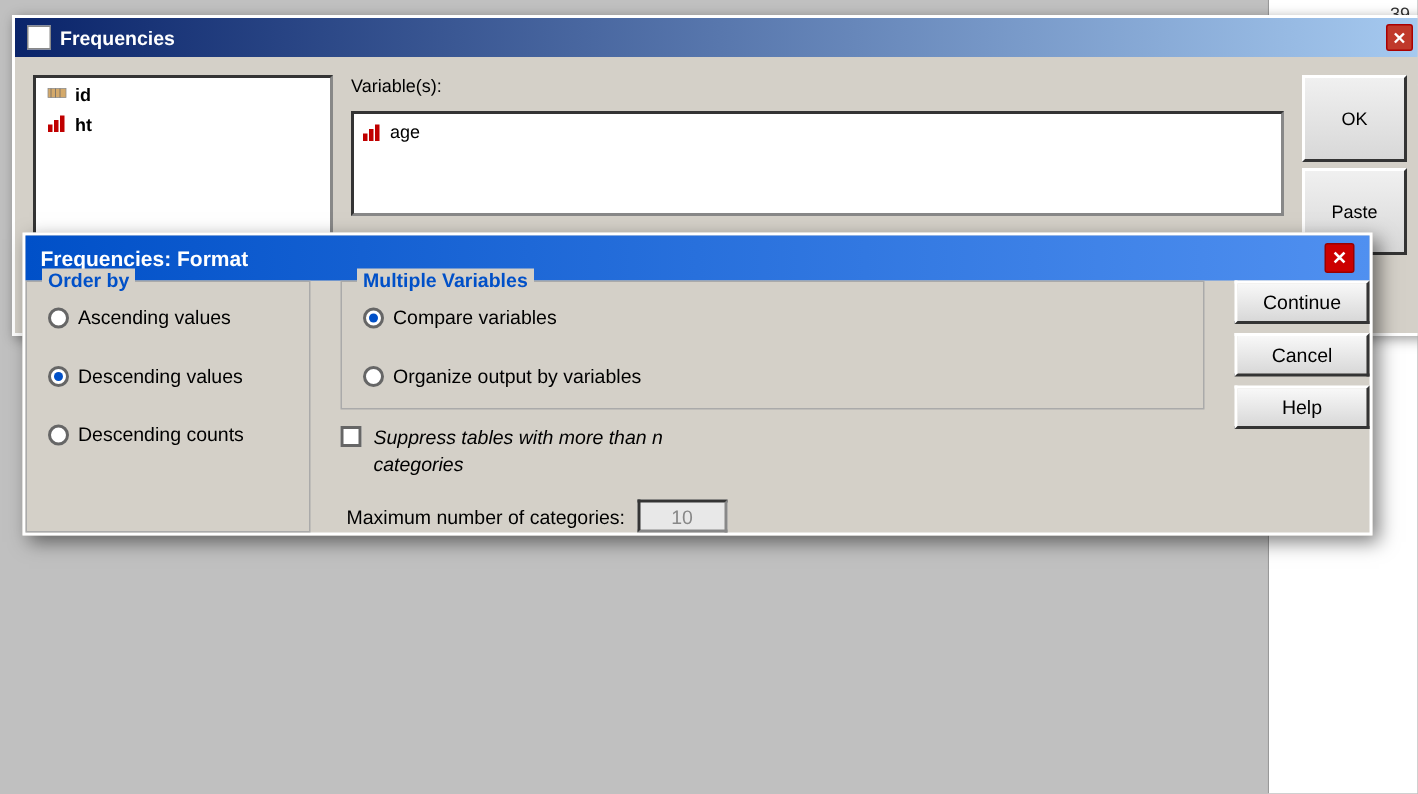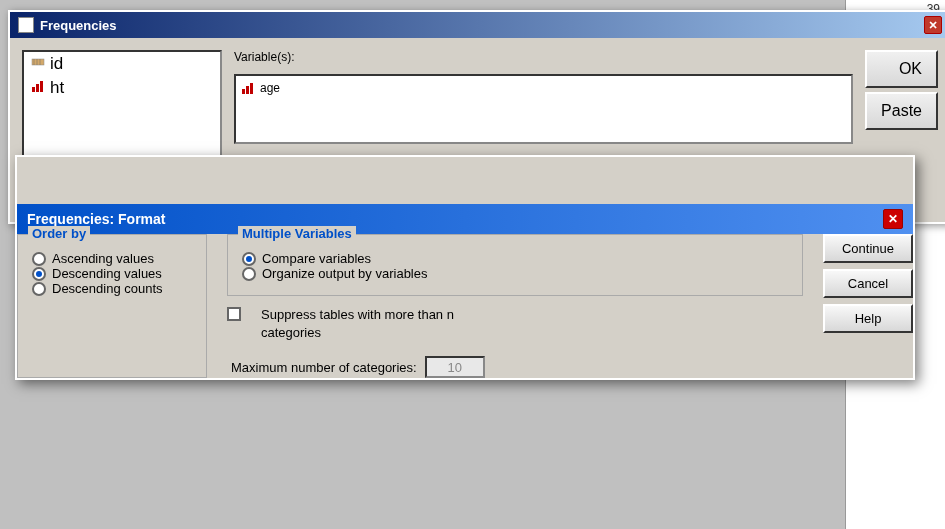--- a/index.html
+++ b/index.html
@@ -87,24 +87,25 @@
 
     .var-list-box {
       width: 200px;
       background: white;
       border: 2px inset #888;
       height: 120px;
       overflow-y: auto;
     }
     .var-item {
       display: flex;
-      align-items: flex-start;
+      align-items: flex-end;
       gap: 4px;
       padding: 2px 6px;
-      font-size: 17px;
+      font-size: 12px;
+      font-weight: bold;
     }
     .var-icon-ruler {
       width: 16px;
       height: 16px;
       display: inline-flex;
       align-items: center;
       justify-content: center;
       font-size: 10px;
       color: #964B00;
     }
@@ -146,25 +147,25 @@
     .dialog-buttons {
       display: flex;
       flex-direction: column;
       gap: 4px;
     }
     .win-btn {
       background: linear-gradient(to bottom, #f0f0f0, #d8d8d8);
       border: 2px outset #fff;
       border-bottom-color: #888;
       border-right-color: #888;
-      padding: 8px 14px;
-      font-size: 16px;
+      padding: 20px 14px;
+      font-size: 12px;
       cursor: pointer;
       min-width: 70px;
-      text-align: right;
+      text-align: center;
     }
 
     .bottom-btns {
       display: flex;
       gap: 8px;
       padding: 8px 12px;
     }
     .small-btn {
       background: linear-gradient(to bottom, #f0f0f0, #d8d8d8);
       border: 2px outset #fff;
@@ -189,21 +190,20 @@
 
     .format-titlebar {
       background: linear-gradient(to right, #0050c8, #5090f0);
       color: white;
       padding: 5px 10px;
       display: flex;
       align-items: center;
       justify-content: space-between;
       font-weight: bold;
       font-size: 14px;
-      margin-top: 47px;
     }
     .format-close-btn {
       width: 20px;
       height: 20px;
       background: #cc0000;
       border: 1px solid #990000;
       color: white;
       font-size: 12px;
       font-weight: bold;
       display: flex;
@@ -232,21 +232,21 @@
       background: #d4d0c8;
       padding: 0 4px;
       color: #0050c8;
       font-weight: bold;
       font-size: 13px;
     }
 
     .radio-group {
       display: flex;
       flex-direction: column;
-      gap: 0;
+      gap: 24px;
       margin-top: 6px;
     }
     .radio-item {
       display: flex;
       align-items: center;
       gap: 6px;
       font-size: 13px;
     }
     .radio-circle {
       width: 14px;
@@ -276,21 +276,22 @@
 
     .suppress-section {
       display: flex;
       flex-direction: column;
       gap: 8px;
       margin-top: 10px;
     }
     .checkbox-row {
       display: flex;
       align-items: flex-start;
-      gap: 20px;
+      gap: 8px;
+      font-style: italic;
     }
     .checkbox-box {
       width: 14px;
       height: 14px;
       border: 2px solid #666;
       background: white;
       flex-shrink: 0;
       margin-top: 1px;
     }
     .suppress-text {

